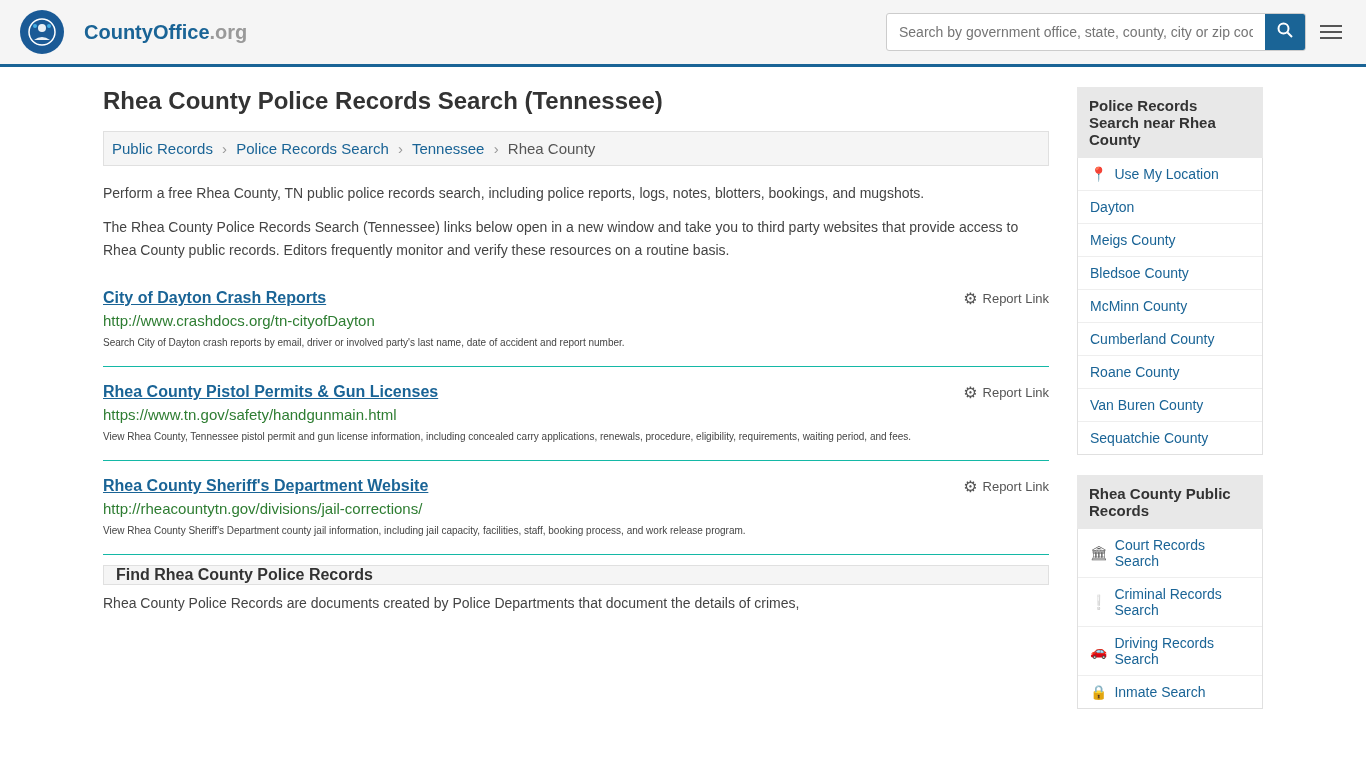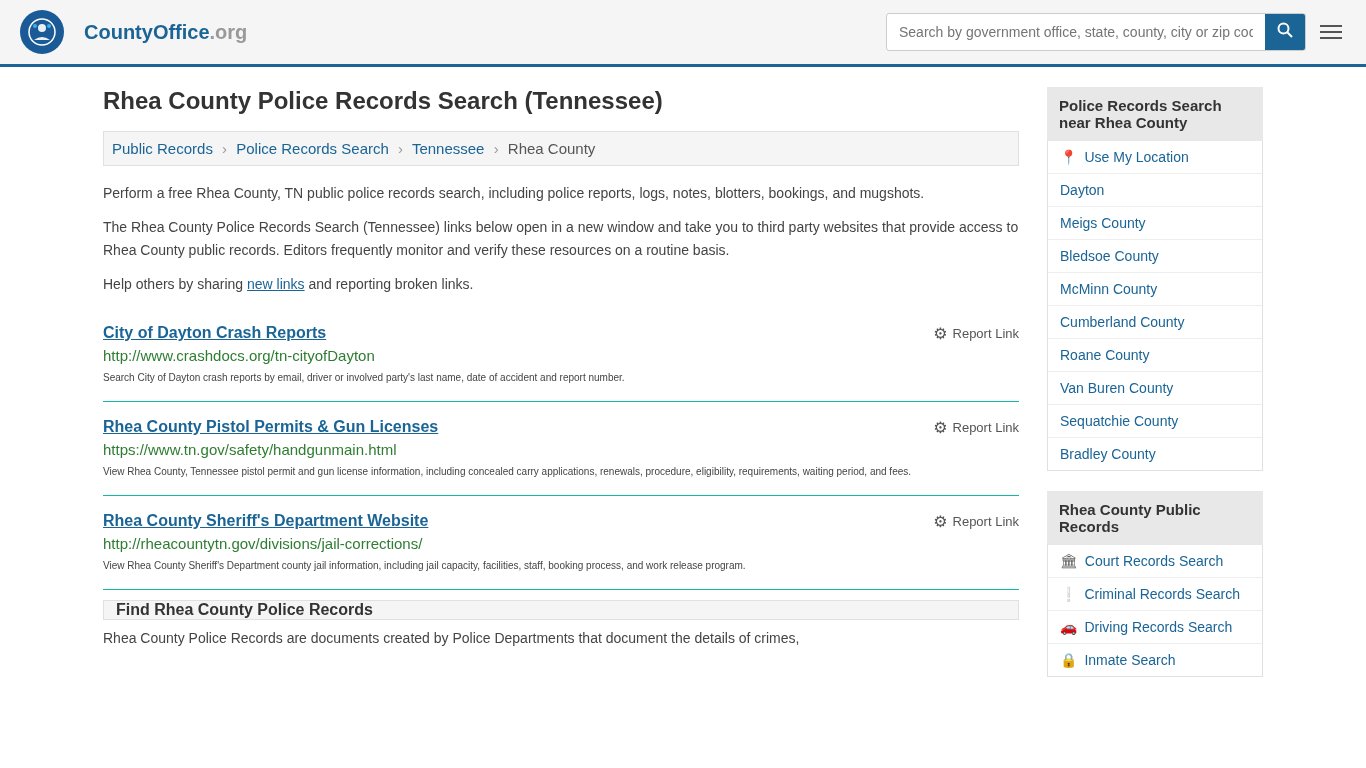--- a/index.html
+++ b/index.html
@@ -188,21 +188,21 @@
       margin-bottom: 8px;
     }
     .section-desc {
       font-size: 14px;
       color: #444;
       line-height: 1.5;
     }
 
     
     .sidebar {
-      width: 216px;
+      width: 186px;
       flex-shrink: 0;
     }
     .sidebar-section {
       margin-bottom: 20px;
     }
     .sidebar-heading {
       background: #e8e8e8;
       padding: 10px 12px;
       font-size: 15px;
       font-weight: bold;
@@ -303,23 +303,20 @@
       <span class="breadcrumb-sep">›</span>
       <a href="#">Tennessee</a>
       <span class="breadcrumb-sep">›</span>
       <span>Rhea County</span>
     </div>
 
     <p class="description">Perform a free Rhea County, TN public police records search, including police reports, logs, notes, blotters, bookings, and mugshots.</p>
 
     <p class="description">The Rhea County Police Records Search (Tennessee) links below open in a new window and take you to third party websites that provide access to Rhea County public records. Editors frequently monitor and verify these resources on a routine basis.</p>
 
-    <p class="description">
-      <span>Help others by sharing </span><a href="#">new links</a><span> and reporting broken links.</span>
-    </p>
 
     <div class="record-entry">
       <div class="record-header">
         <a class="record-title">City of Dayton Crash Reports</a>
         <div class="report-link-btn">
           <span class="report-icon">⚙</span>
           <span>Report Link</span>
         </div>
       </div>
       <div class="record-url">http://www.crashdocs.org/tn-cityofDayton</div>
@@ -381,23 +378,20 @@
         </div>
         <div class="sidebar-list-item">
           <a href="#">Roane County</a>
         </div>
         <div class="sidebar-list-item">
           <a href="#">Van Buren County</a>
         </div>
         <div class="sidebar-list-item">
           <a href="#">Sequatchie County</a>
         </div>
-        <div class="sidebar-list-item">
-          <a href="#">Bradley County</a>
-        </div>
       </div>
     </div>
 
     <div class="sidebar-section">
       <div class="sidebar-heading">Rhea County Public Records</div>
       <div class="sidebar-records-list">
         <div class="sidebar-records-item">
           <span class="sidebar-icon">🏛</span>
           <a href="#">Court Records Search</a>
         </div>

